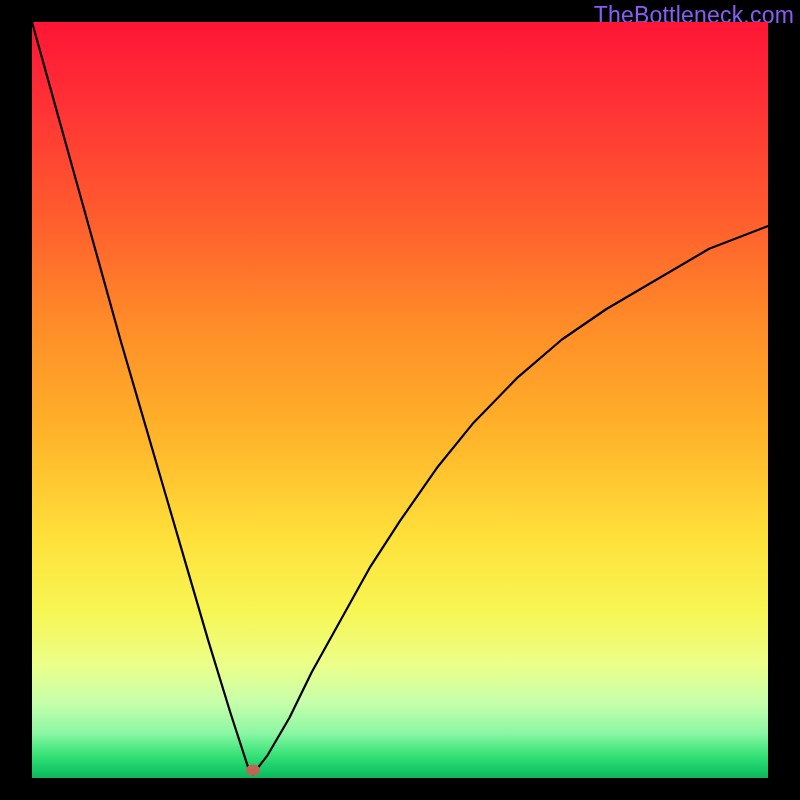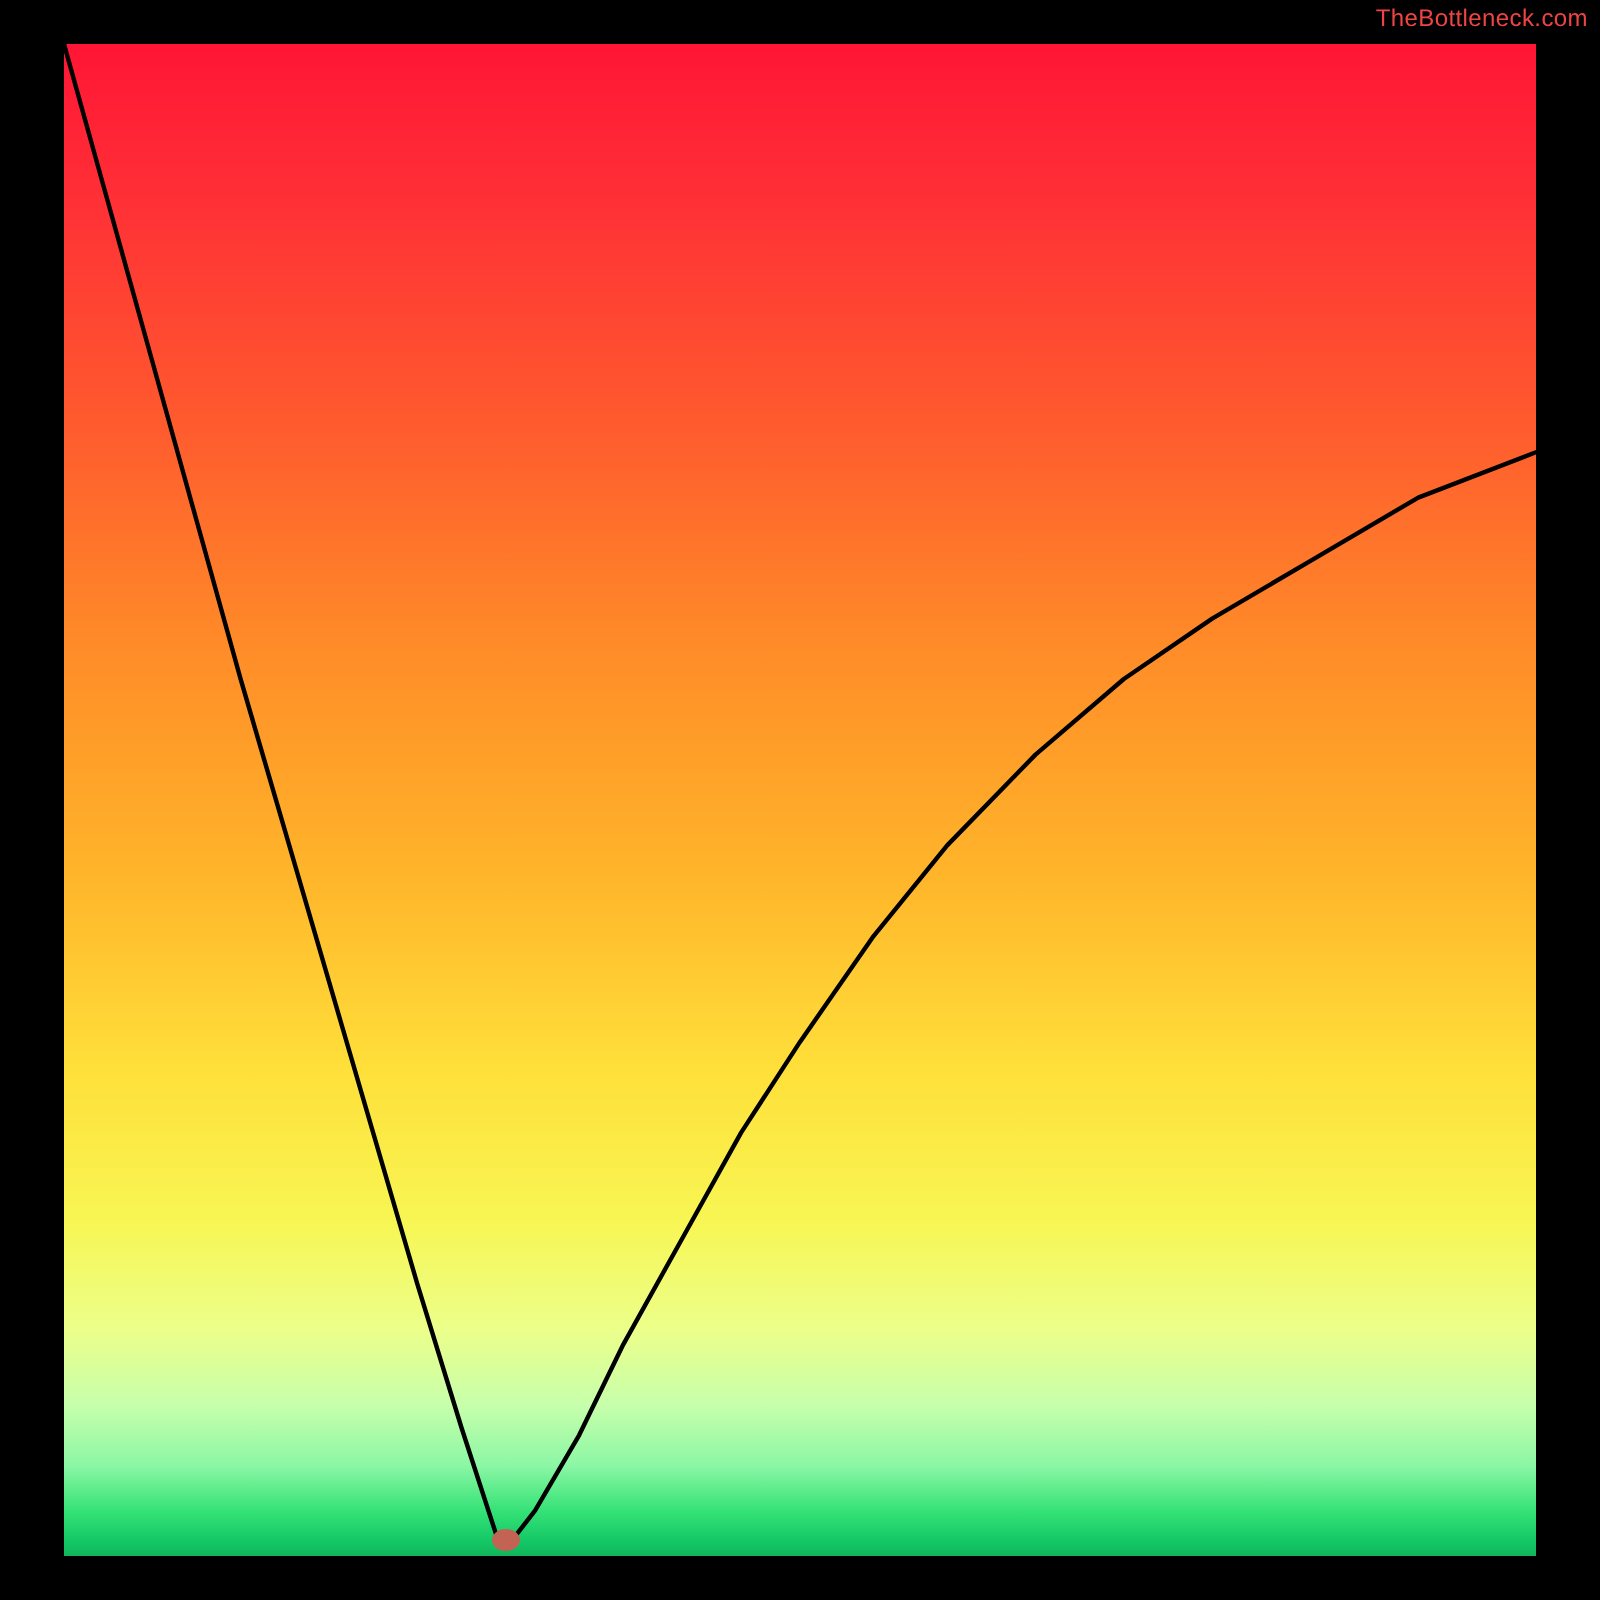--- a/index.html
+++ b/index.html
@@ -39,22 +39,22 @@
       #8cf7a5 94%,
       #36e277 97%,
       #14c866 99%,
       #11b45a 100%
     );
   }
   .watermark {
     position: absolute;
     top: 2px;
     right: 6px;
-    color: #ef4444;
-    font-size: 12px;
+    color: #8b5cf6;
+    font-size: 23px;
     letter-spacing: 0.2px;
     font-weight: 400;
     user-select: none;
   }
   .marker {
     position: absolute;
     width: 14px;
     height: 11px;
     border-radius: 50% / 50%;
     background: #c26354;

